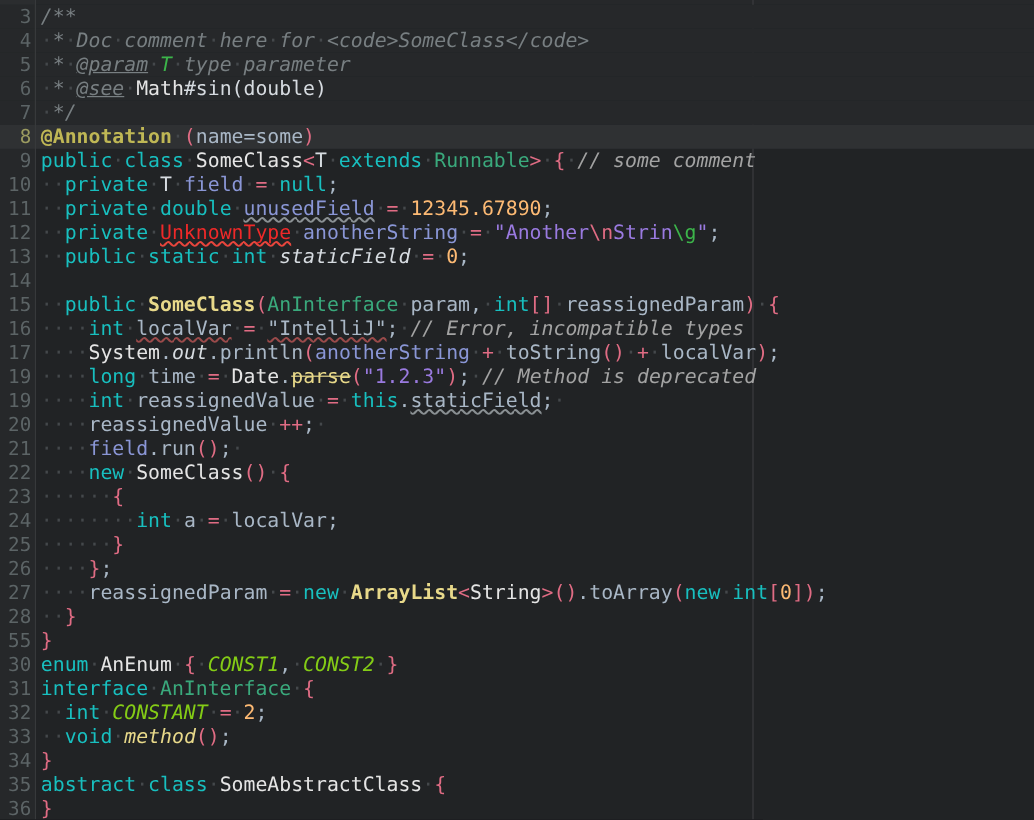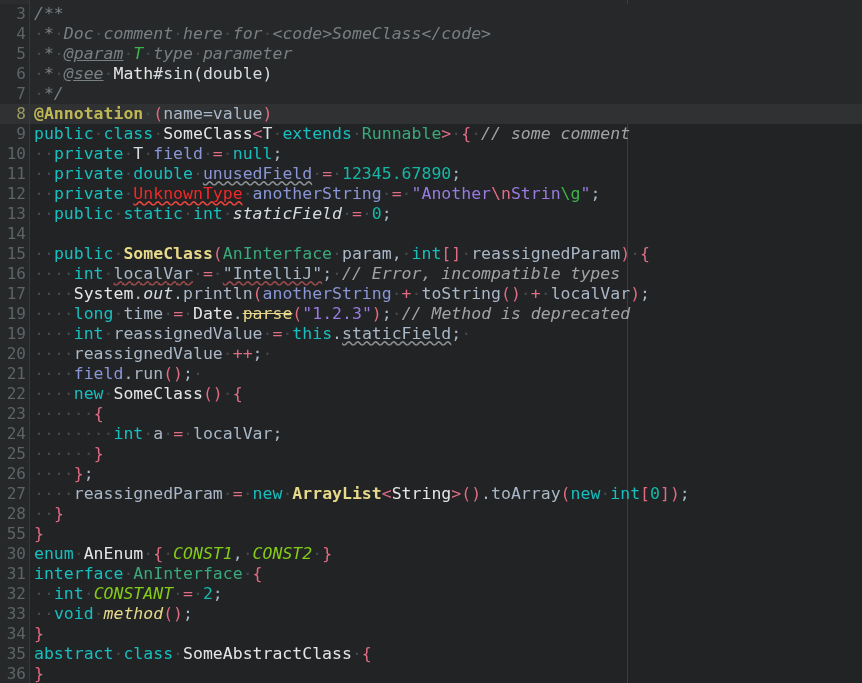--- a/index.html
+++ b/index.html
@@ -91,21 +91,21 @@
   .t-keyword     { color: #18bfbf; }
   .t-doc         { color: #787f82; font-style: italic; }
   .t-doc-tag     { color: #787f82; font-style: italic; text-decoration: underline; }
   .t-doc-param   { color: #3cb54a; font-style: italic; }
   .t-doc-code    { color: #d6dbe0; font-style: normal; }
   .t-comment     { color: #a3a3a3; font-style: italic; }
   .t-annotation  { color: #bfb755; font-weight: bold; }
   .t-class       { color: #e5e5e5; }
   .t-interface   { color: #3aa97c; }
   .t-string      { color: #9a7ae0; }
-  .t-number      { color: #14b8a6; }
+  .t-number      { color: #fdba74; }
   .t-brace       { color: #e06c84; }
   .t-paren       { color: #e06c84; }
   .t-operator    { color: #e06c84; }
   .t-ctor        { color: #e8d98a; font-weight: bold; }
   .t-methodcall  { color: #e8d98a; }
   .t-field       { color: #8a96d6; }
   .t-static      { color: #d6dbe0; font-style: italic; }
   .t-staticfield { color: #d6dbe0; font-style: italic; }
   .t-constant    { color: #84cc16; font-style: italic; }
   .t-error       { color: #ef2929; }
@@ -190,21 +190,21 @@
 
     <div class="line doc">
       <span class="row-bg bg-doc"></span>
       <span class="ln">7</span>
       <span class="lc"><span class="t-ws">·</span><span class="t-doc">*/</span></span>
     </div>
 
     <div class="line caret">
       <span class="row-bg bg-caret"></span>
       <span class="ln">8</span>
-      <span class="lc"><span class="t-annotation">@Annotation</span><span class="t-ws">·</span><span class="t-paren">(</span><span class="t-default">name=value</span><span class="t-paren">)</span></span>
+      <span class="lc"><span class="t-annotation">@Annotation</span><span class="t-ws">·</span><span class="t-paren">(</span><span class="t-default">name=some</span><span class="t-paren">)</span></span>
     </div>
 
     <div class="line">
       <span class="ln">9</span>
       <span class="lc"><span class="t-keyword">public</span><span class="t-ws">·</span><span class="t-keyword">class</span><span class="t-ws">·</span><span class="t-class">SomeClass</span><span class="t-operator">&lt;</span><span class="t-typeparam">T</span><span class="t-ws">·</span><span class="t-keyword">extends</span><span class="t-ws">·</span><span class="t-interface">Runnable</span><span class="t-operator">&gt;</span><span class="t-ws">·</span><span class="t-brace">{</span><span class="t-ws">·</span><span class="t-comment">// some comment</span></span>
     </div>
 
     <div class="line">
       <span class="ln">10</span>
       <span class="lc"><span class="t-ws">·</span><span class="t-ws">·</span><span class="t-keyword">private</span><span class="t-ws">·</span><span class="t-typeparam">T</span><span class="t-ws">·</span><span class="t-field">field</span><span class="t-ws">·</span><span class="t-operator">=</span><span class="t-ws">·</span><span class="t-keyword">null</span><span class="t-default">;</span></span>

